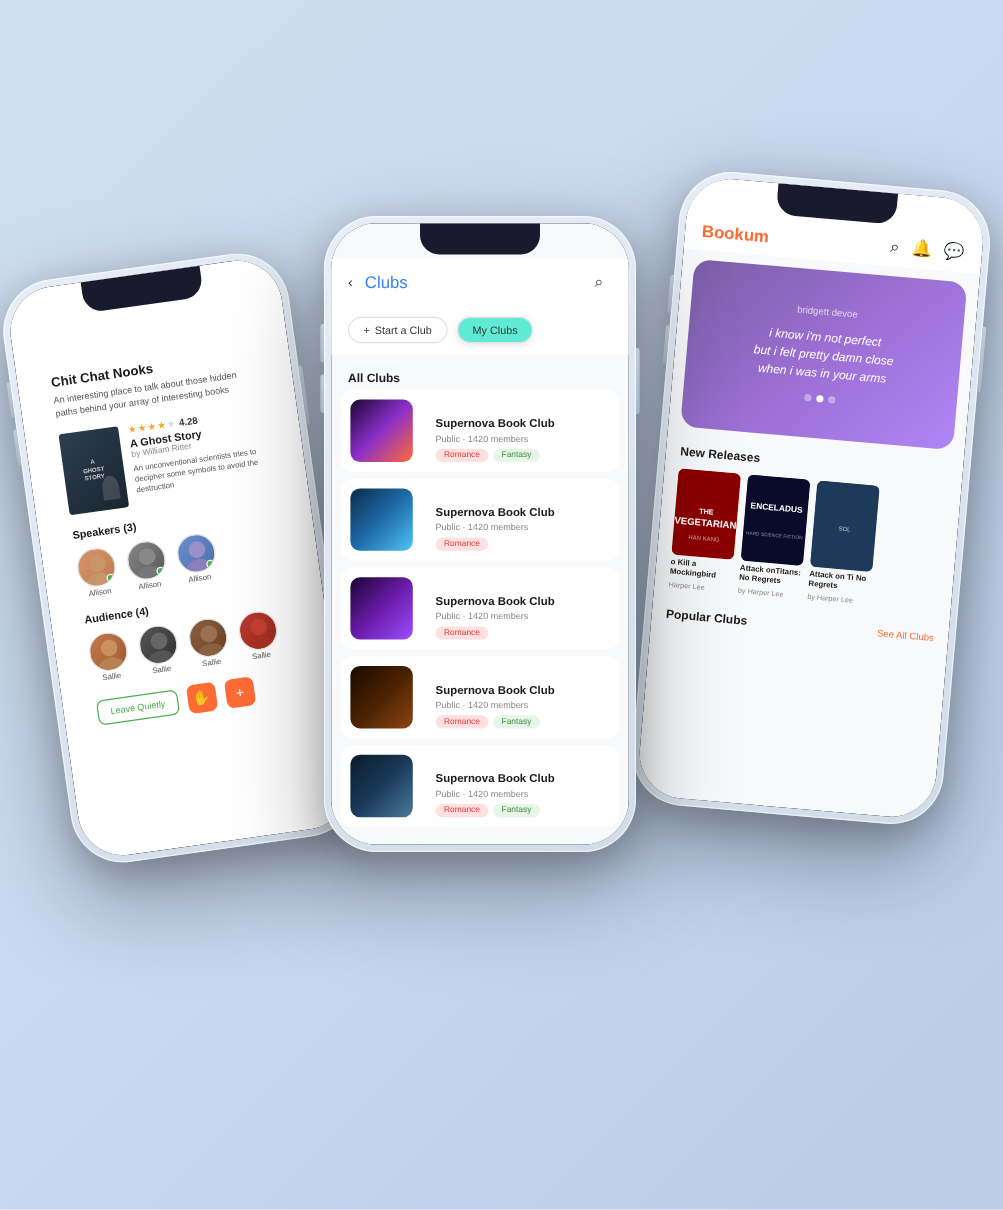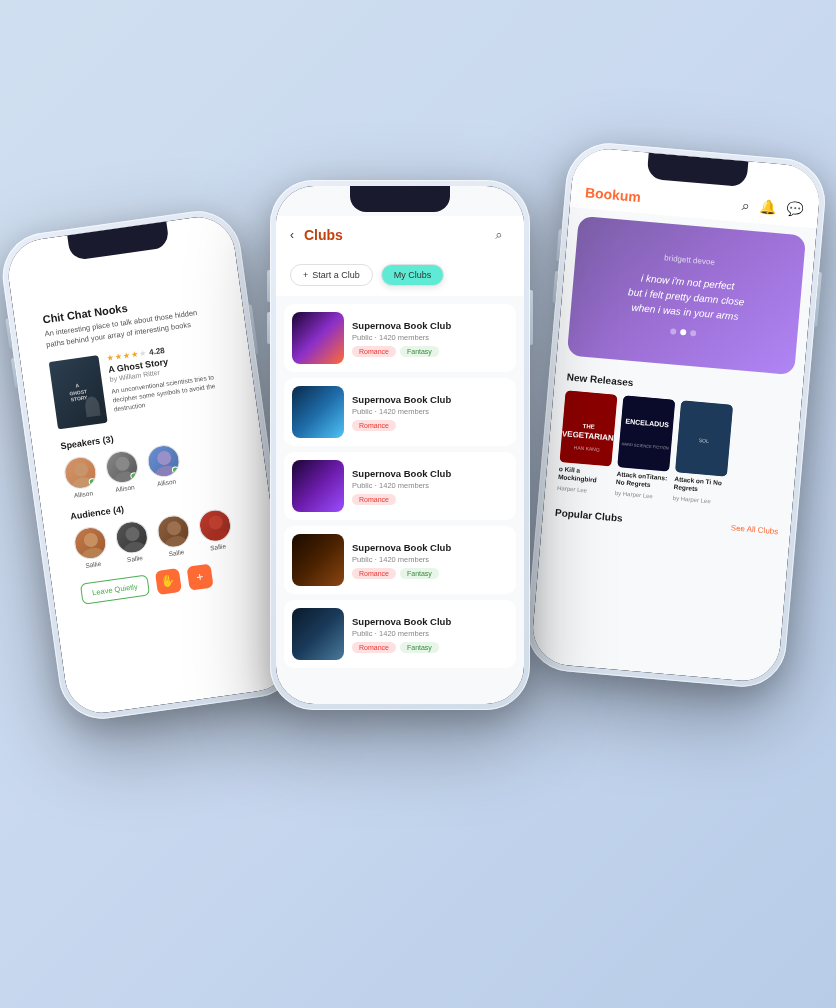--- a/index.html
+++ b/index.html
@@ -272,22 +272,22 @@
     }
 
     .back-arrow {
       color: #333;
       font-size: 12px;
       margin-right: 2px;
     }
 
     .clubs-title {
       font-size: 14px;
-      font-weight: 700;
-      color: #c2410c;
+      font-weight: 400;
+      color: #3b82f6;
       flex: 1;
     }
 
     .search-icon-middle {
       width: 22px;
       height: 22px;
       display: flex;
       align-items: center;
       justify-content: center;
       color: #555;
@@ -330,22 +330,22 @@
       font-weight: 700;
       color: #1a1a1a;
     }
 
     .club-item {
       background: #fff;
       margin: 0 8px 6px;
       border-radius: 10px;
       padding: 8px;
       display: flex;
-      gap: 8px;
-      align-items: center;
+      gap: 19px;
+      align-items: flex-end;
     }
 
     .club-cover {
       width: 52px;
       height: 52px;
       border-radius: 8px;
       flex-shrink: 0;
       overflow: hidden;
     }
 
@@ -653,20 +653,21 @@
       </div>
 
       <div class="clubs-actions">
         <div class="start-club-btn">
           <span>+</span>
           <span>Start a Club</span>
         </div>
         <div class="my-clubs-btn">My Clubs</div>
       </div>
 
+      <div class="all-clubs-label">All Clubs</div>
 
       <div class="club-item">
         <div class="club-cover club-cover-1"></div>
         <div class="club-info">
           <div class="club-name">Supernova Book Club</div>
           <div class="club-meta">Public · 1420 members</div>
           <div class="tags">
             <span class="tag tag-romance">Romance</span>
             <span class="tag tag-fantasy">Fantasy</span>
           </div>

